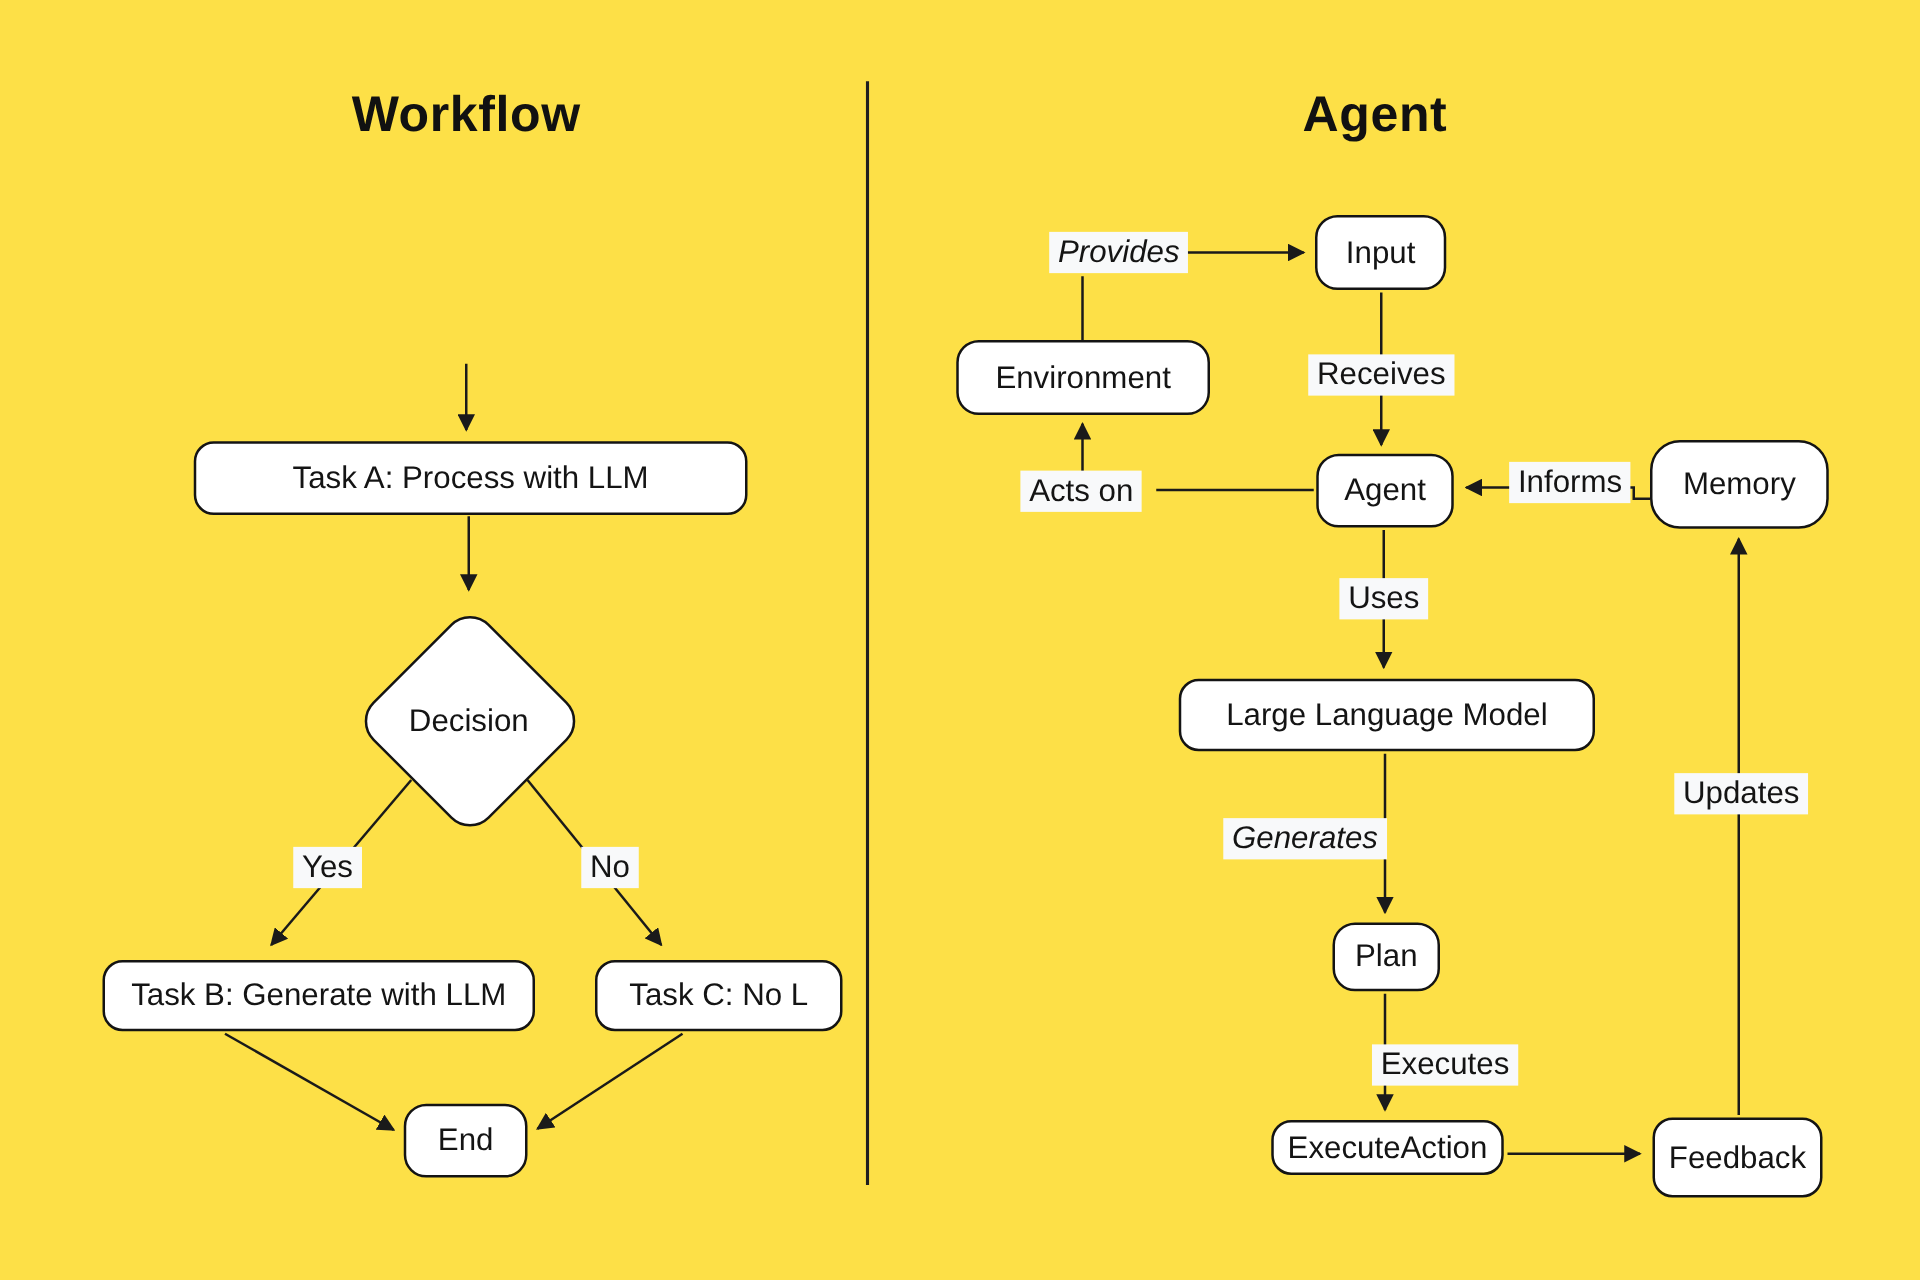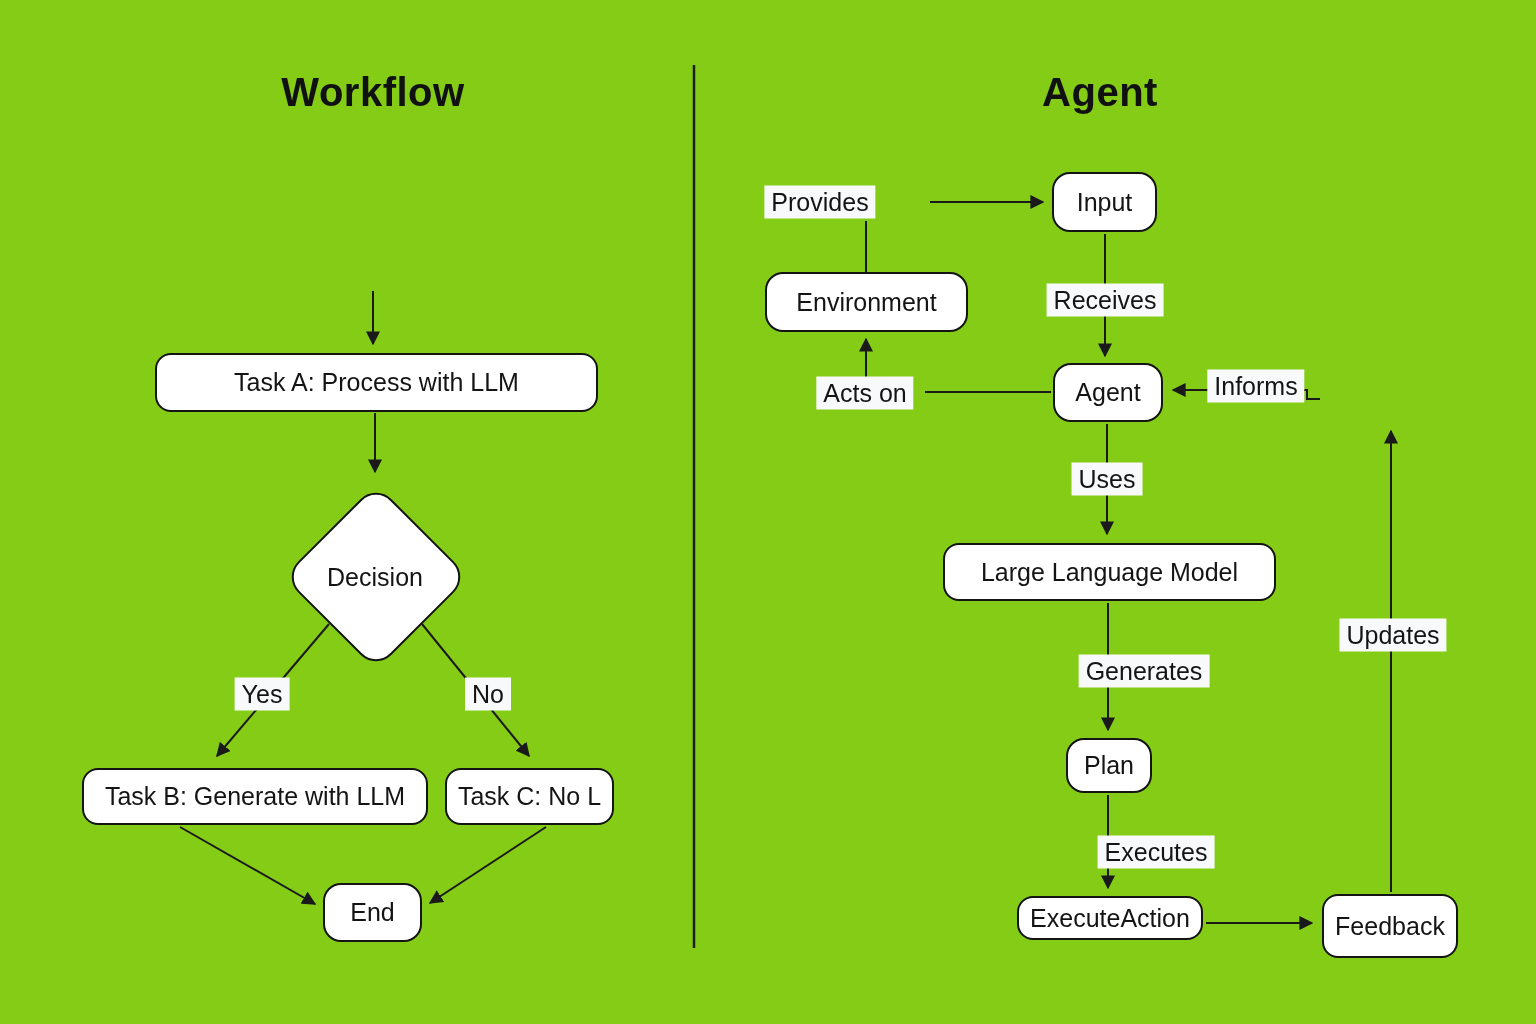--- a/index.html
+++ b/index.html
@@ -7,21 +7,21 @@
   body {
     font-family: "Liberation Sans", "DejaVu Sans", sans-serif;
     background: #f8f9fa;
     color: #141414;
     overflow: hidden;
   }
   .canvas {
     position: relative;
     width: 1536px;
     height: 1024px;
-    background: #84cc16;
+    background: #fde047;
   }
   svg.connectors {
     position: absolute;
     inset: 0;
     width: 1536px;
     height: 1024px;
   }
   .panel-title {
     position: absolute;
     transform: translate(-50%, -50%);
@@ -105,36 +105,37 @@
     <path d="M 1391 892 V 431" stroke="#1a1a1a" stroke-width="2" marker-end="url(#arrow)"></path>
   </svg>
 
   <div class="panel-title" style="left:373px; top:92px;">Workflow</div>
   <div class="panel-title" style="left:1100px; top:92px;">Agent</div>
 
   <div class="node" style="left:155px; top:353px; width:443px; height:59px;text-align:center;">Task A: Process with LLM</div>
   <div class="diamond" style="left:310px; top:511px;"></div>
   <div class="diamond-label" style="left:375px; top:577px;">Decision</div>
   <div class="node" style="left:82px; top:768px; width:346px; height:57px;">Task B: Generate with LLM</div>
-  <div class="node" style="left:445px; top:768px; width:169px; height:57px;">Task C: No L</div>
+  <div class="node" style="left:476px; top:768px; width:198px; height:57px;">Task C: No L</div>
   <div class="node r18" style="left:323px; top:883px; width:99px; height:59px;">End</div>
 
   <div class="edge-label" style="left:262px; top:694px;">Yes</div>
   <div class="edge-label" style="left:488px; top:694px;">No</div>
 
   <div class="node r18" style="left:1052px; top:172px; width:105px; height:60px;">Input</div>
   <div class="node r18" style="left:765px; top:272px; width:203px; height:60px;">Environment</div>
   <div class="node r18" style="left:1053px; top:363px; width:110px; height:59px;">Agent</div>
+  <div class="node r24" style="left:1320px; top:352px; width:143px; height:71px;">Memory</div>
   <div class="node" style="left:943px; top:543px; width:333px; height:58px;">Large Language Model</div>
   <div class="node r18" style="left:1066px; top:738px; width:86px; height:55px;">Plan</div>
   <div class="node" style="left:1017px; top:896px; width:186px; height:44px;">ExecuteAction</div>
   <div class="node" style="left:1322px; top:894px; width:136px; height:64px;">Feedback</div>
 
-  <div class="edge-label" style="left:820px; top:202px;">Provides</div>
+  <div class="edge-label" style="left:895px; top:202px;font-style:italic;">Provides</div>
   <div class="edge-label" style="left:1105px; top:300px;">Receives</div>
   <div class="edge-label" style="left:865px; top:393px;">Acts on</div>
   <div class="edge-label" style="left:1256px; top:386px;">Informs</div>
   <div class="edge-label" style="left:1107px; top:479px;">Uses</div>
-  <div class="edge-label" style="left:1144px; top:671px;">Generates</div>
+  <div class="edge-label" style="left:1044px; top:671px;font-style:italic;">Generates</div>
   <div class="edge-label" style="left:1108px; top:852px;margin-left:48px;">Executes</div>
   <div class="edge-label" style="left:1393px; top:635px;">Updates</div>
 
 </div>
 
 </body></html>

